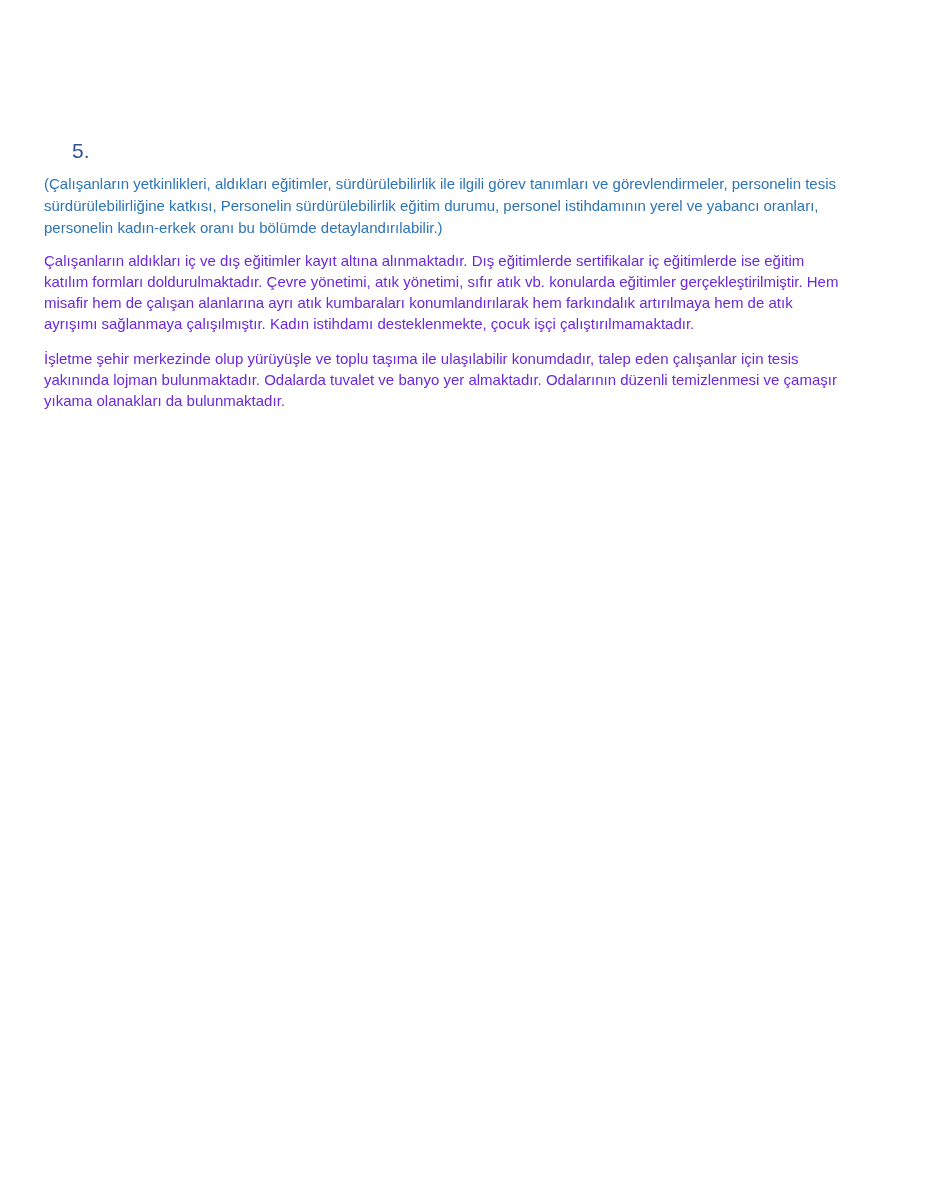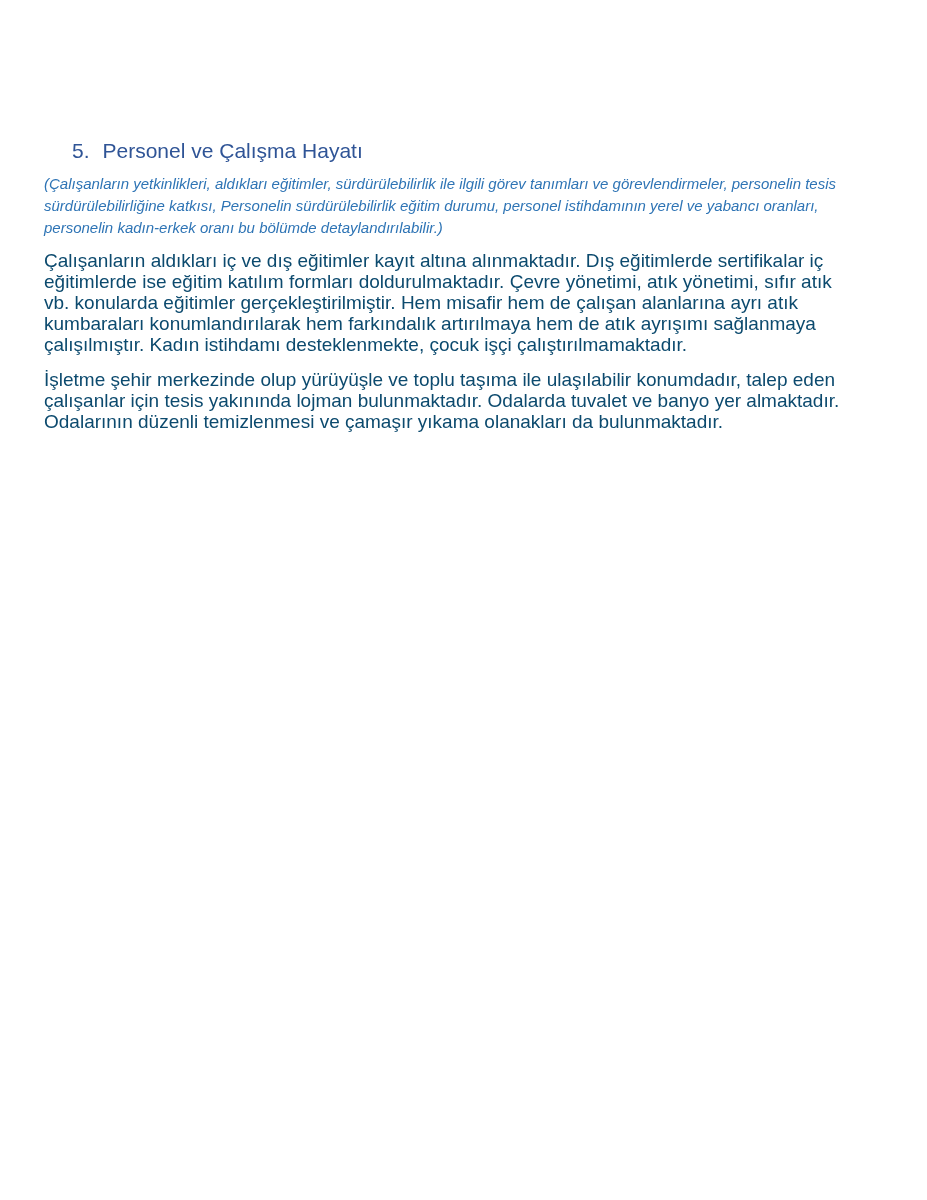--- a/index.html
+++ b/index.html
@@ -32,44 +32,42 @@
     line-height: 26px;
     margin-bottom: 9px;
   }
 
   .heading-number {
     margin-right: 13px;
   }
 
   .intro-note {
     color: #2E74B5;
-    font-style: italic;
     font-size: 15px;
     line-height: 22px;
     margin-bottom: 11px;
     max-width: 822px;
   }
 
   .body-para {
-    color: #0c4a6e;
-    font-size: 19px;
+    color: #6d28d9;
+    font-size: 15px;
     line-height: 21px;
     margin-bottom: 14px;
     max-width: 833px;
   }
 </style>
 </head>
 <body>
 
 <div class="page">
   <div class="content">
 
     <h1 class="heading">
       <span class="heading-number">5.</span>
-      <span class="heading-text">Personel ve Çalışma Hayatı</span>
     </h1>
 
     <p class="intro-note">(Çalışanların yetkinlikleri, aldıkları eğitimler, sürdürülebilirlik ile ilgili görev tanımları ve görevlendirmeler, personelin tesis sürdürülebilirliğine katkısı, Personelin sürdürülebilirlik eğitim durumu, personel istihdamının yerel ve yabancı oranları, personelin kadın-erkek oranı bu bölümde detaylandırılabilir.)</p>
 
     <p class="body-para">Çalışanların aldıkları iç ve dış eğitimler kayıt altına alınmaktadır. Dış eğitimlerde sertifikalar iç eğitimlerde ise eğitim katılım formları doldurulmaktadır. Çevre yönetimi, atık yönetimi, sıfır atık vb. konularda eğitimler gerçekleştirilmiştir. Hem misafir hem de çalışan alanlarına ayrı atık kumbaraları konumlandırılarak hem farkındalık artırılmaya hem de atık ayrışımı sağlanmaya çalışılmıştır. Kadın istihdamı desteklenmekte, çocuk işçi çalıştırılmamaktadır.</p>
 
     <p class="body-para">İşletme şehir merkezinde olup yürüyüşle ve toplu taşıma ile ulaşılabilir konumdadır, talep eden çalışanlar için tesis yakınında lojman bulunmaktadır. Odalarda tuvalet ve banyo yer almaktadır. Odalarının düzenli temizlenmesi ve çamaşır yıkama olanakları da bulunmaktadır.</p>
 
 
 

